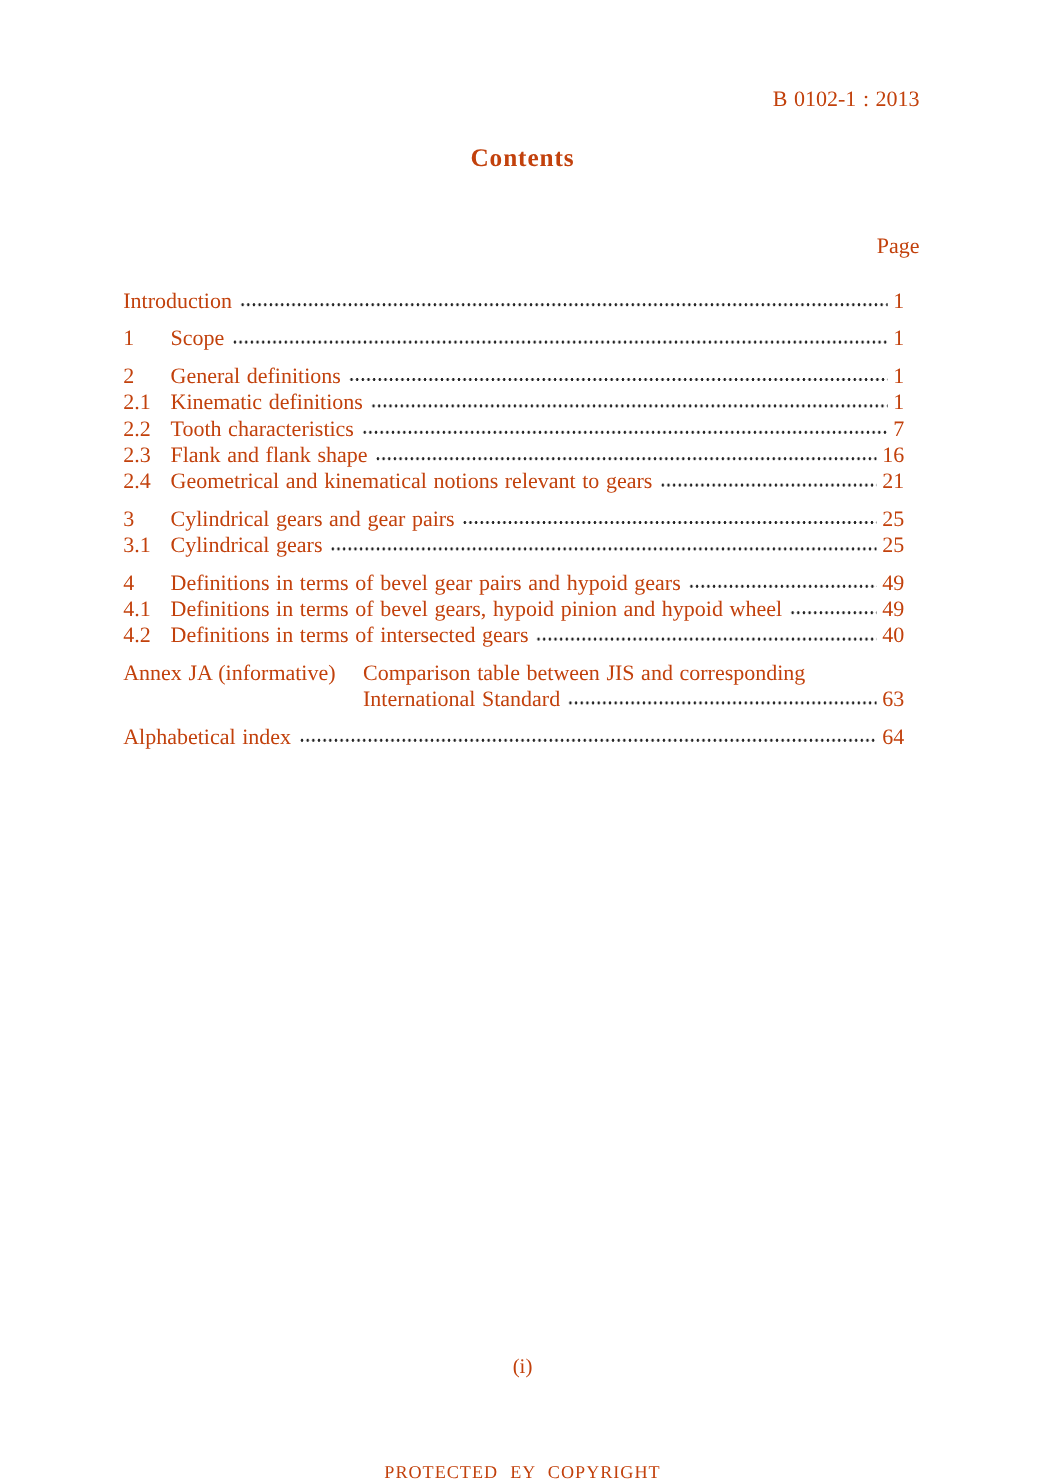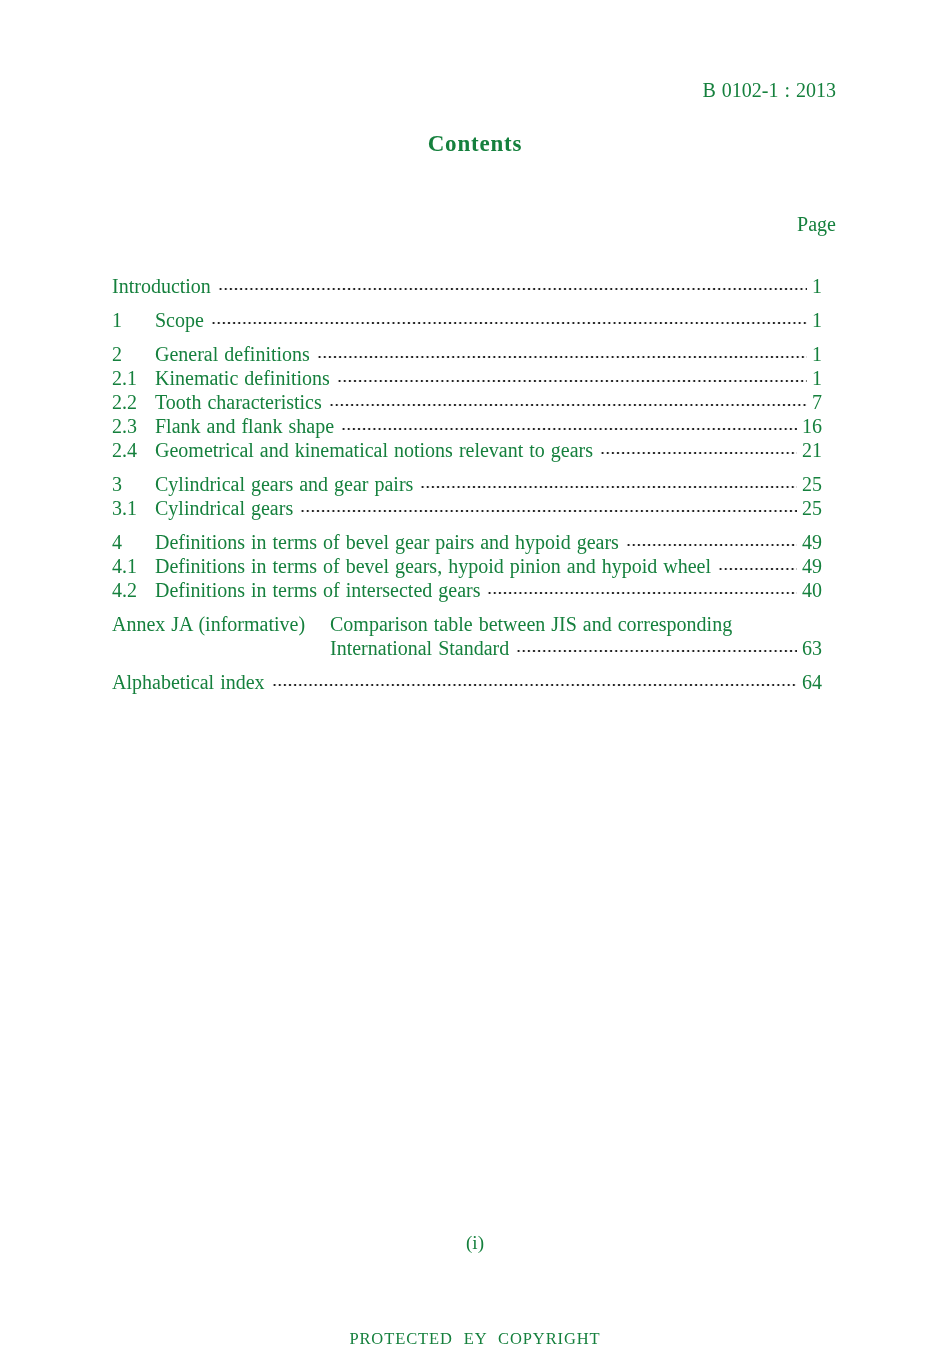--- a/index.html
+++ b/index.html
@@ -5,21 +5,21 @@
   html, body {
     margin: 0;
     padding: 0;
     background: #ffffff;
   }
   .page {
     position: relative;
     width: 950px;
     height: 1345px;
     background: #ffffff;
-    color: #15803d;
+    color: #c2410c;
     font-family: "Liberation Serif", "DejaVu Serif", serif;
     font-size: 20px;
     word-spacing: 1px;
     overflow: hidden;
   }
   .doc-number {
     position: absolute;
     top: 78px;
     right: 114px;
     line-height: 24px;
@@ -42,21 +42,21 @@
     right: 114px;
     line-height: 24px;
   }
   .toc {
     position: absolute;
     top: 262px;
     left: 112px;
     right: 128px;
   }
   .toc-group { margin-top: 10px; }
-  .toc-group:first-child { margin-top: 12px; }
+  .toc-group:first-child { margin-top: 0; }
   .toc-row {
     display: flex;
     align-items: baseline;
     height: 24px;
     line-height: 24px;
     white-space: nowrap;
   }
   .num { flex: 0 0 43px; }
   .label { flex: 0 0 auto; }
   .annex-left { flex: 0 0 218px; }

